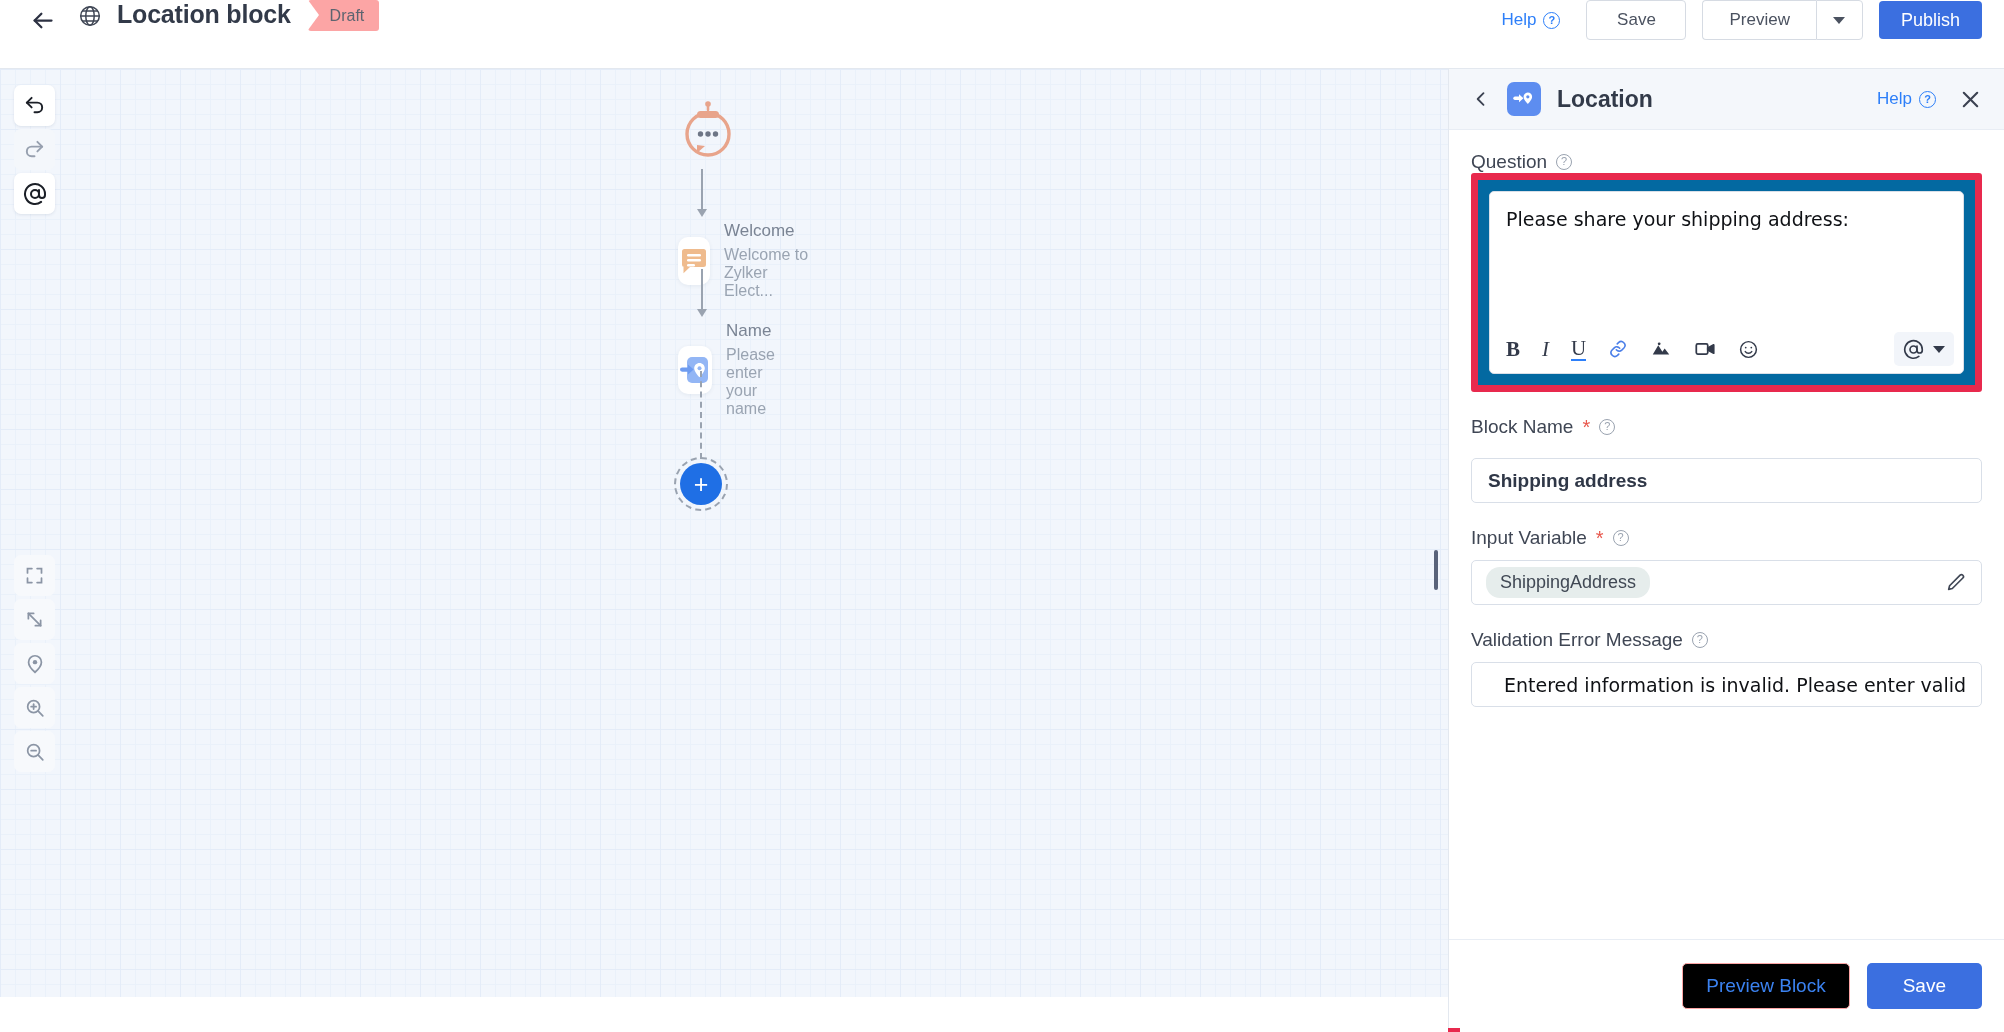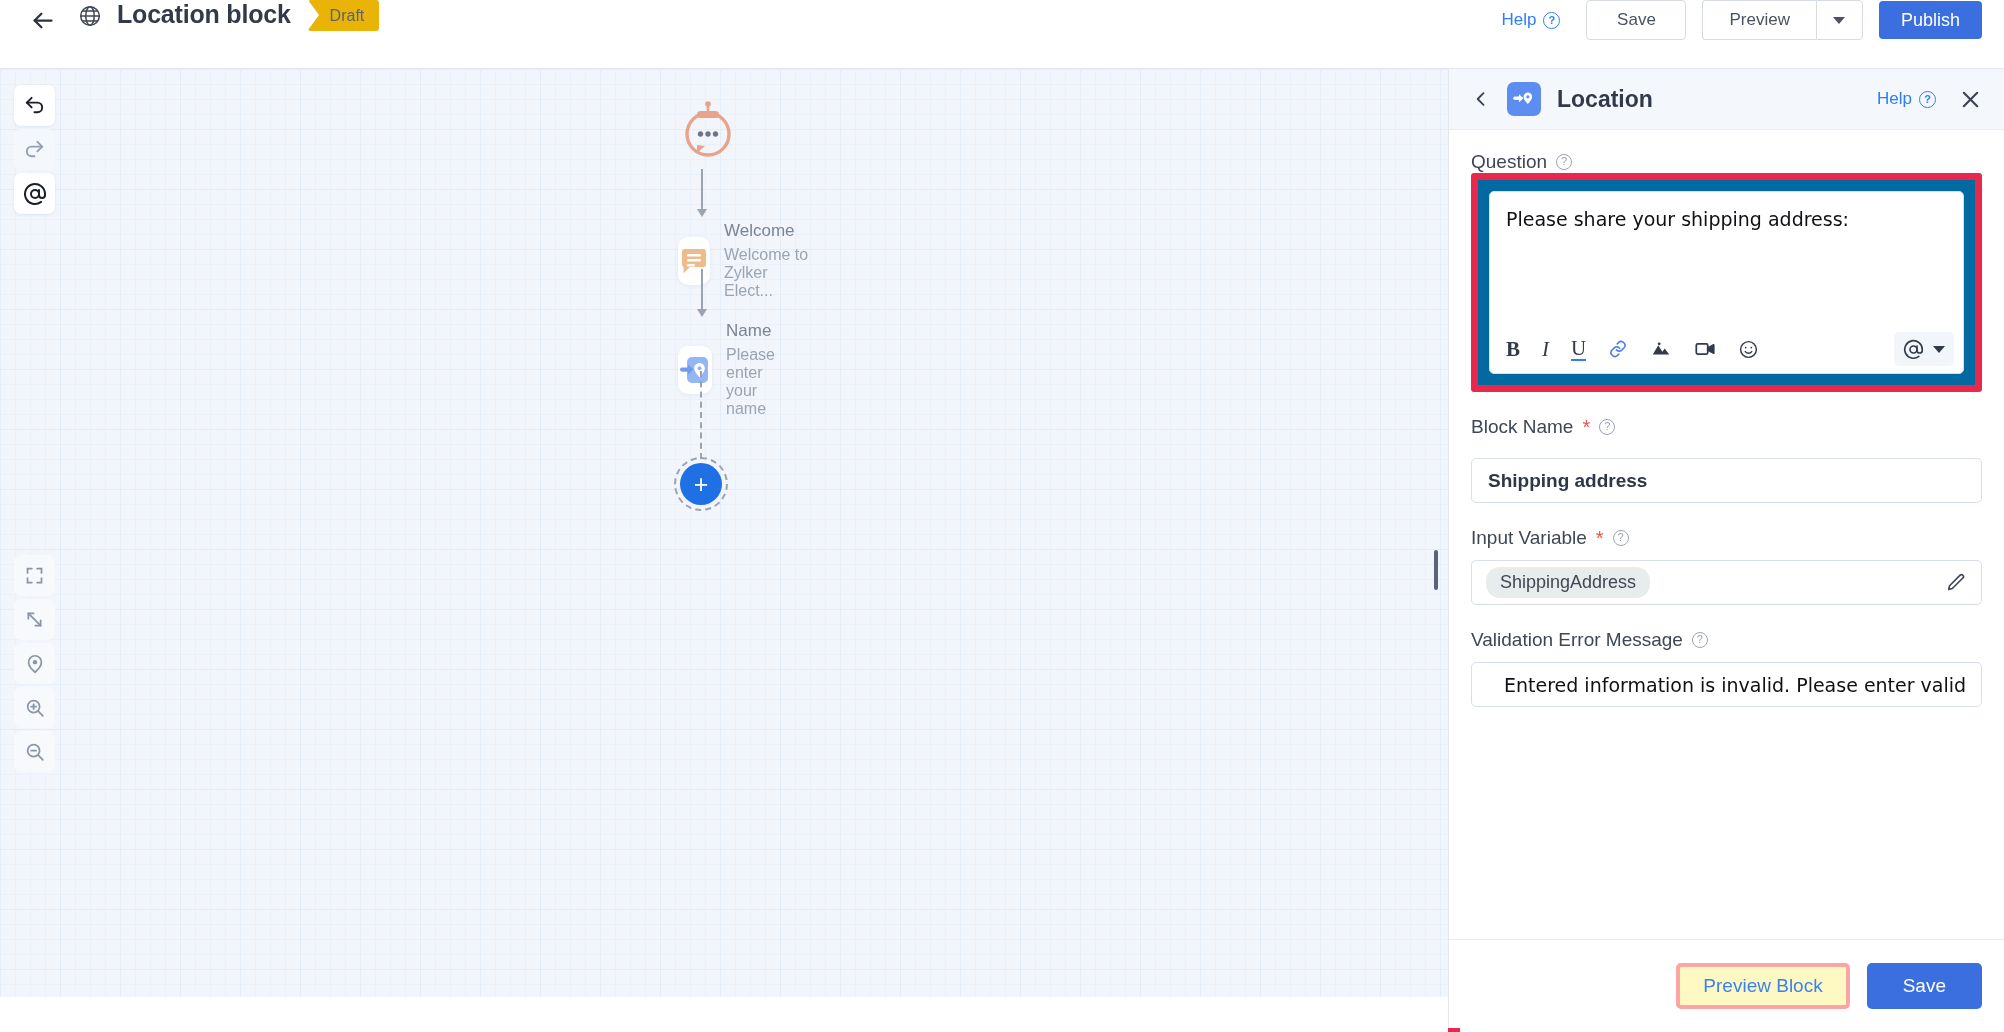--- a/index.html
+++ b/index.html
@@ -26,21 +26,21 @@
     margin-left: 12px; width: 32px; height: 32px;
     display: flex; align-items: center; justify-content: center;
     color: #3f4654;
   }
   .doc-title {
     margin-left: 11px; font-size: 25px; font-weight: 700;
     color: #323a49; letter-spacing: -0.2px; white-space: nowrap;
   }
   .draft-badge {
     margin-left: 17px; position: relative;
-    background: #eab308; color: #5d6470;
+    background: #fca5a5; color: #5d6470;
     font-size: 16px; height: 31px; line-height: 31px;
     padding: 0 15px 0 22px; border-radius: 3px; white-space: nowrap;
   }
   .draft-badge::before {
     content: ""; position: absolute; left: 0; top: 0;
     border-top: 15.5px solid transparent;
     border-bottom: 15.5px solid transparent;
     border-left: 11px solid #ffffff;
   }
   .topbar-right {
@@ -237,22 +237,22 @@
     font-family: "DejaVu Sans", sans-serif; background: #fff;
     overflow: hidden; white-space: nowrap;
   }
 
   .panel-foot {
     flex: none; height: 93px; border-top: 1px solid #e8edf4;
     display: flex; align-items: center; justify-content: flex-end;
     gap: 17px; padding: 0 22px; background: #fff;
   }
   .btn-ghost-blue {
-    height: 46px; padding: 0 23px; background: #fef9c3;
-    border: 4px solid #fca5a5; border-radius: 5px;
+    height: 46px; padding: 0 23px; background: #000000;
+    border: 1px solid #fca5a5; border-radius: 5px;
     color: #3b82f0; font-size: 19px; cursor: pointer;
     display: flex; align-items: center; justify-content: center;
   }
   .btn-save-blue {
     height: 46px; padding: 0 36px; background: #3b6fe0;
     border: none; border-radius: 5px; color: #fff; font-size: 19px;
     cursor: pointer; display: flex; align-items: center; justify-content: center;
   }
   .bottom-red-sliver {
     position: absolute; left: 1448px; top: 1028px; width: 12px; height: 4px;

